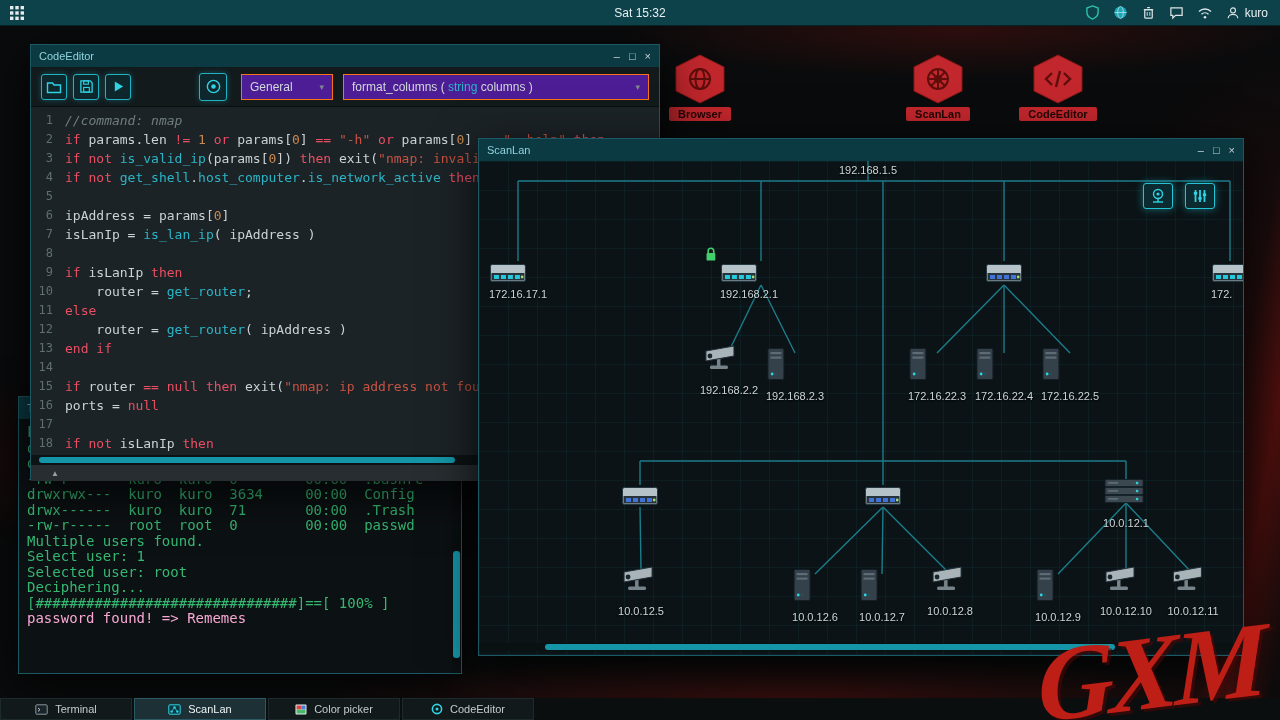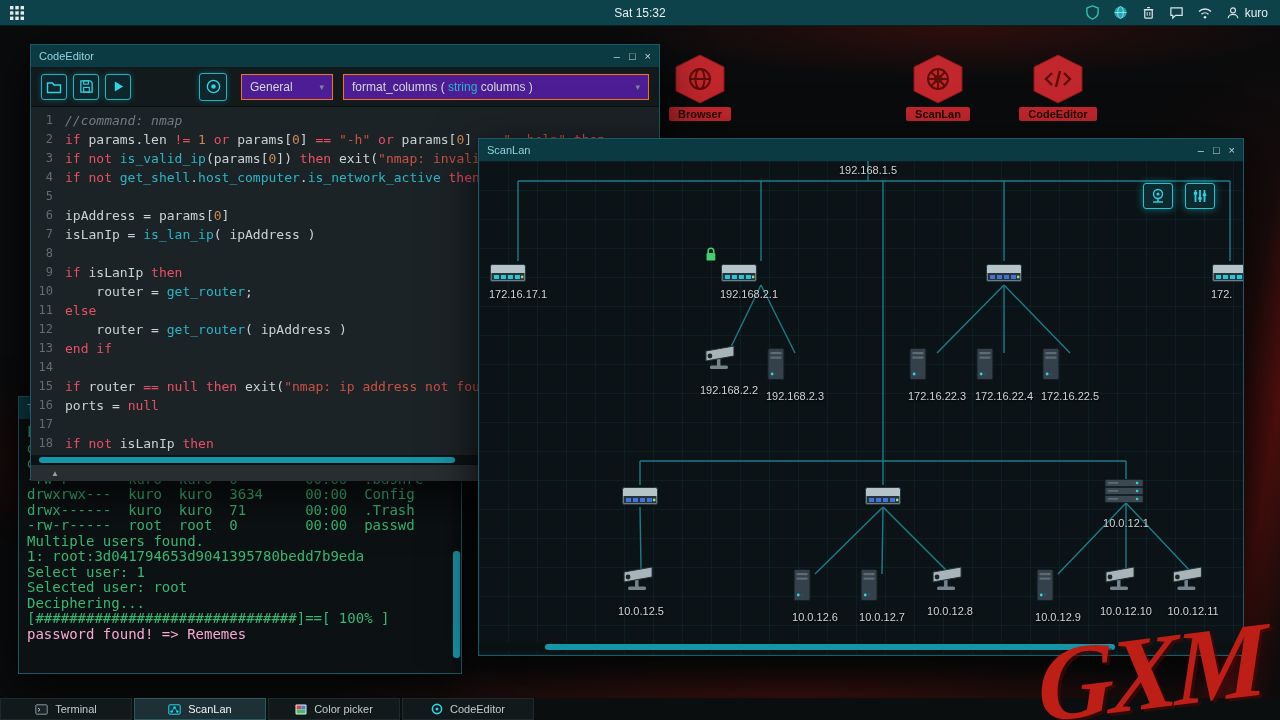--- a/index.html
+++ b/index.html
@@ -226,21 +226,20 @@
     </header>
     <div class="term-body">
         <div class="tline tl-g">kuro@station:~$ ls -la</div>
         <div class="tline tl-g">drwxrwx---  kuro  kuro  4096     00:00  Desktop</div>
         <div class="tline tl-g">drwxrwx---  kuro  kuro  4096     00:00  Downloads</div>
         <div class="tline tl-g">-rw-r-----  kuro  kuro  0        00:00  .bashrc</div>
         <div class="tline tl-g">drwxrwx---  kuro  kuro  3634     00:00  Config</div>
         <div class="tline tl-g">drwx------  kuro  kuro  71       00:00  .Trash</div>
         <div class="tline tl-g">-rw-r-----  root  root  0        00:00  passwd</div>
         <div class="tline tl-g">Multiple users found.</div>
-        <div class="tline tl-g">1: root:3d041794653d9041395780bedd7b9eda</div>
         <div class="tline tl-g">Select user: 1</div>
         <div class="tline tl-g">Selected user: root</div>
         <div class="tline tl-g">Deciphering...</div>
         <div class="tline tl-g">[###############################]==[ 100% ]</div>
         <div class="tline tl-o">password found! =&gt; Rememes</div>
       </div>
     <div class="term-scroll">
         <div class="term-thumb"></div>
       </div>
   </section>

